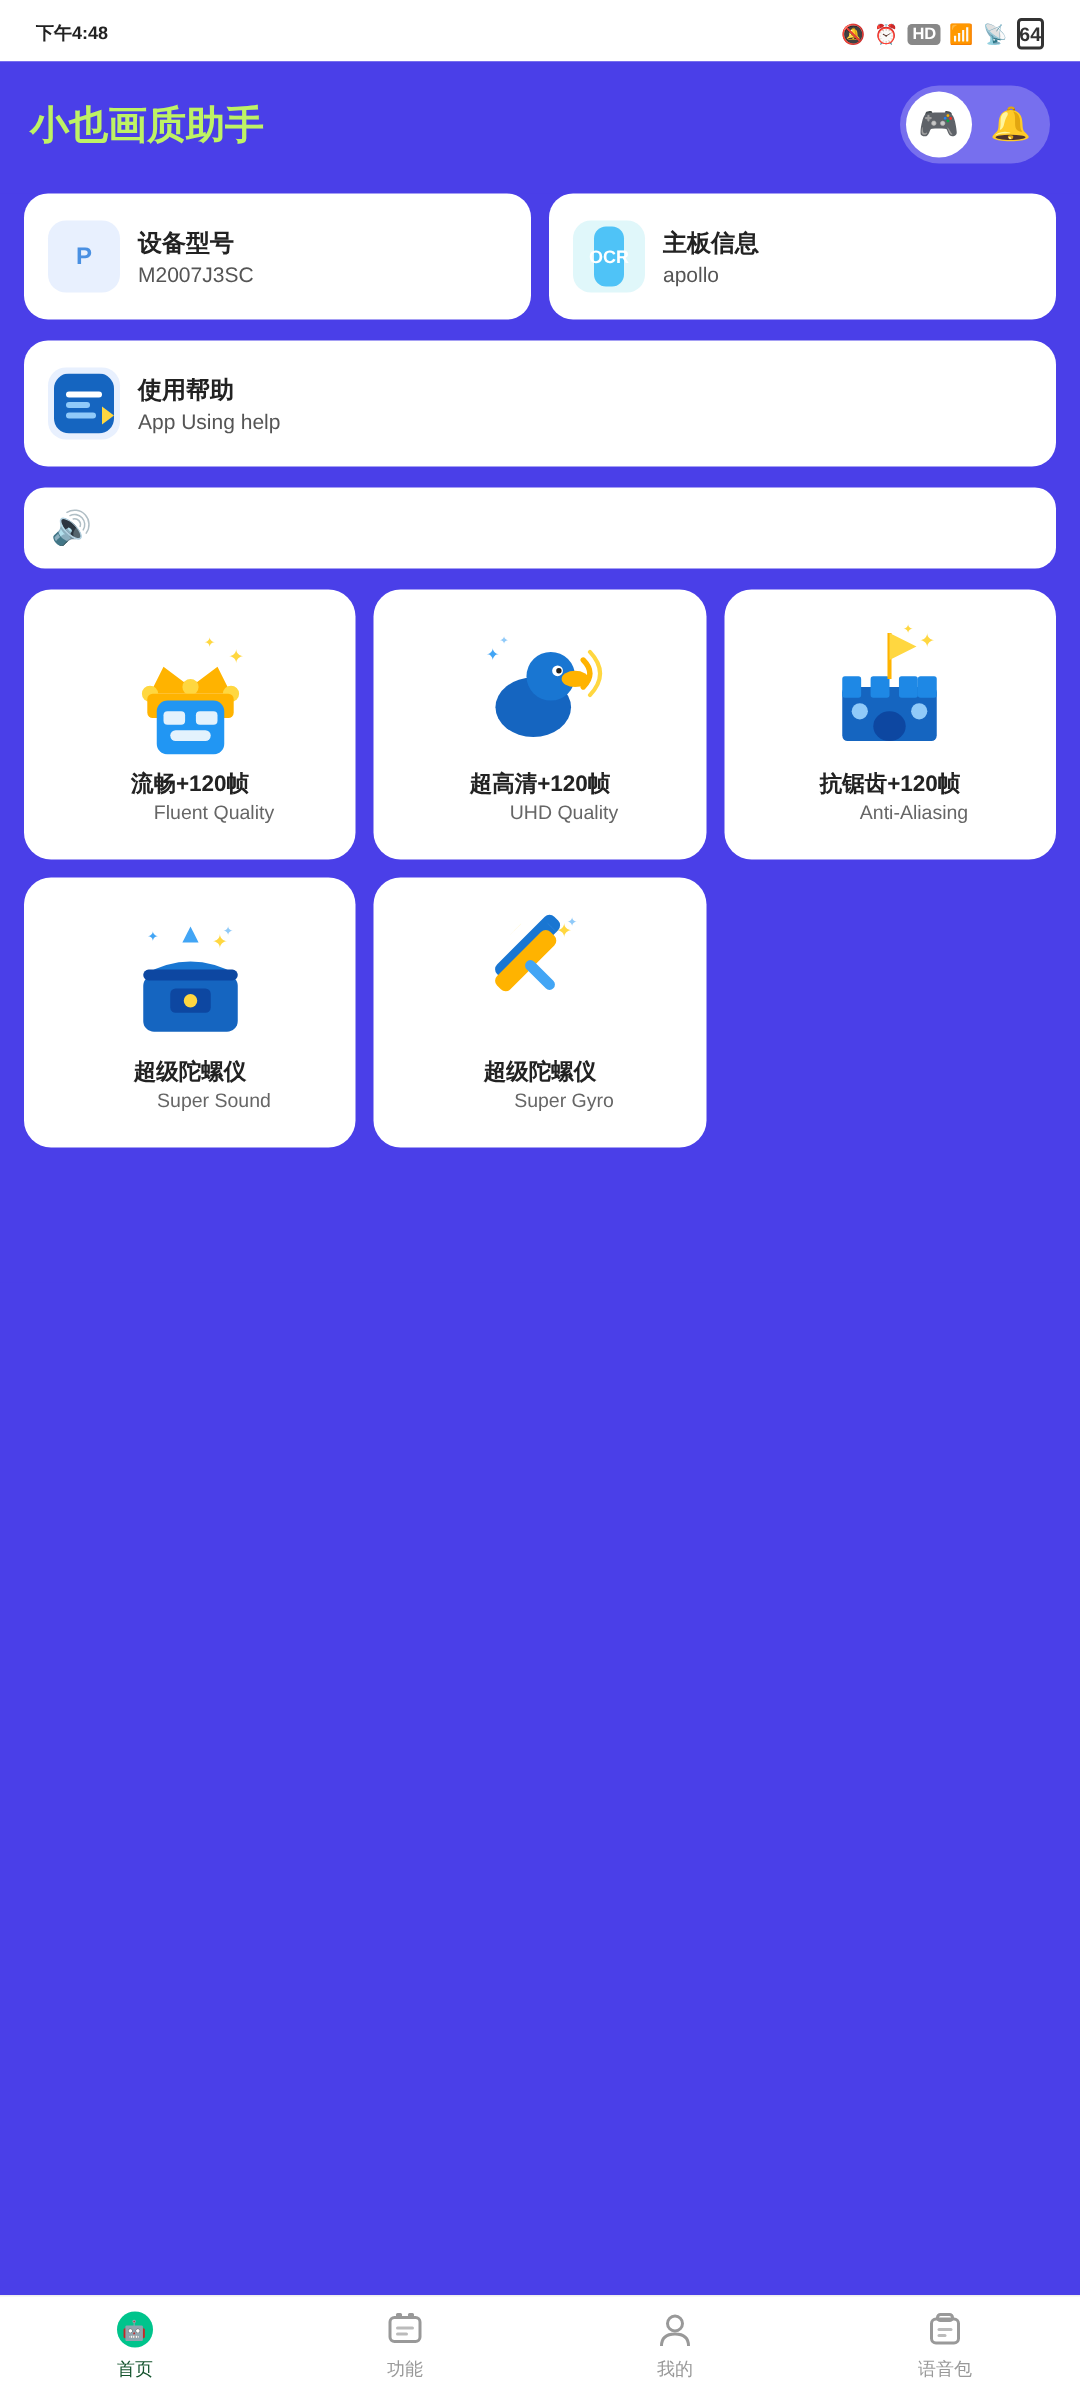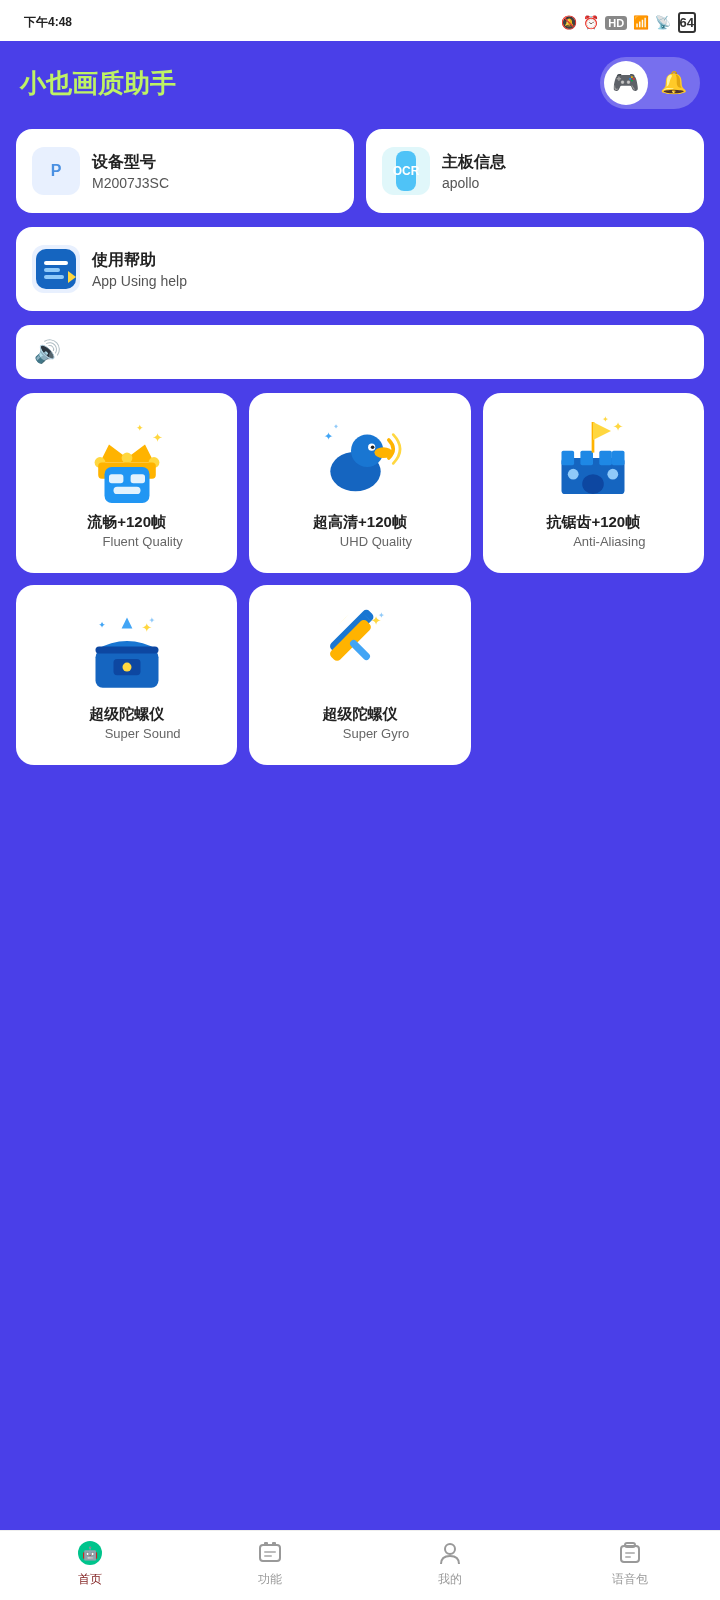--- a/index.html
+++ b/index.html
@@ -184,21 +184,21 @@
       height: 28px;
       display: flex;
       align-items: center;
       justify-content: center;
       font-size: 22px;
     }
     .nav-label {
       font-size: 12px;
       color: #999;
     }
-    .nav-item.active .nav-label { color: #7f1d1d; }
+    .nav-item.active .nav-label { color: #14532d; }
     .nav-item.active .nav-icon { color: #00C48C; }
 
     
     .scroll-area {
       padding-bottom: 90px;
     }
   </style>
 </head>
 <body>
 

